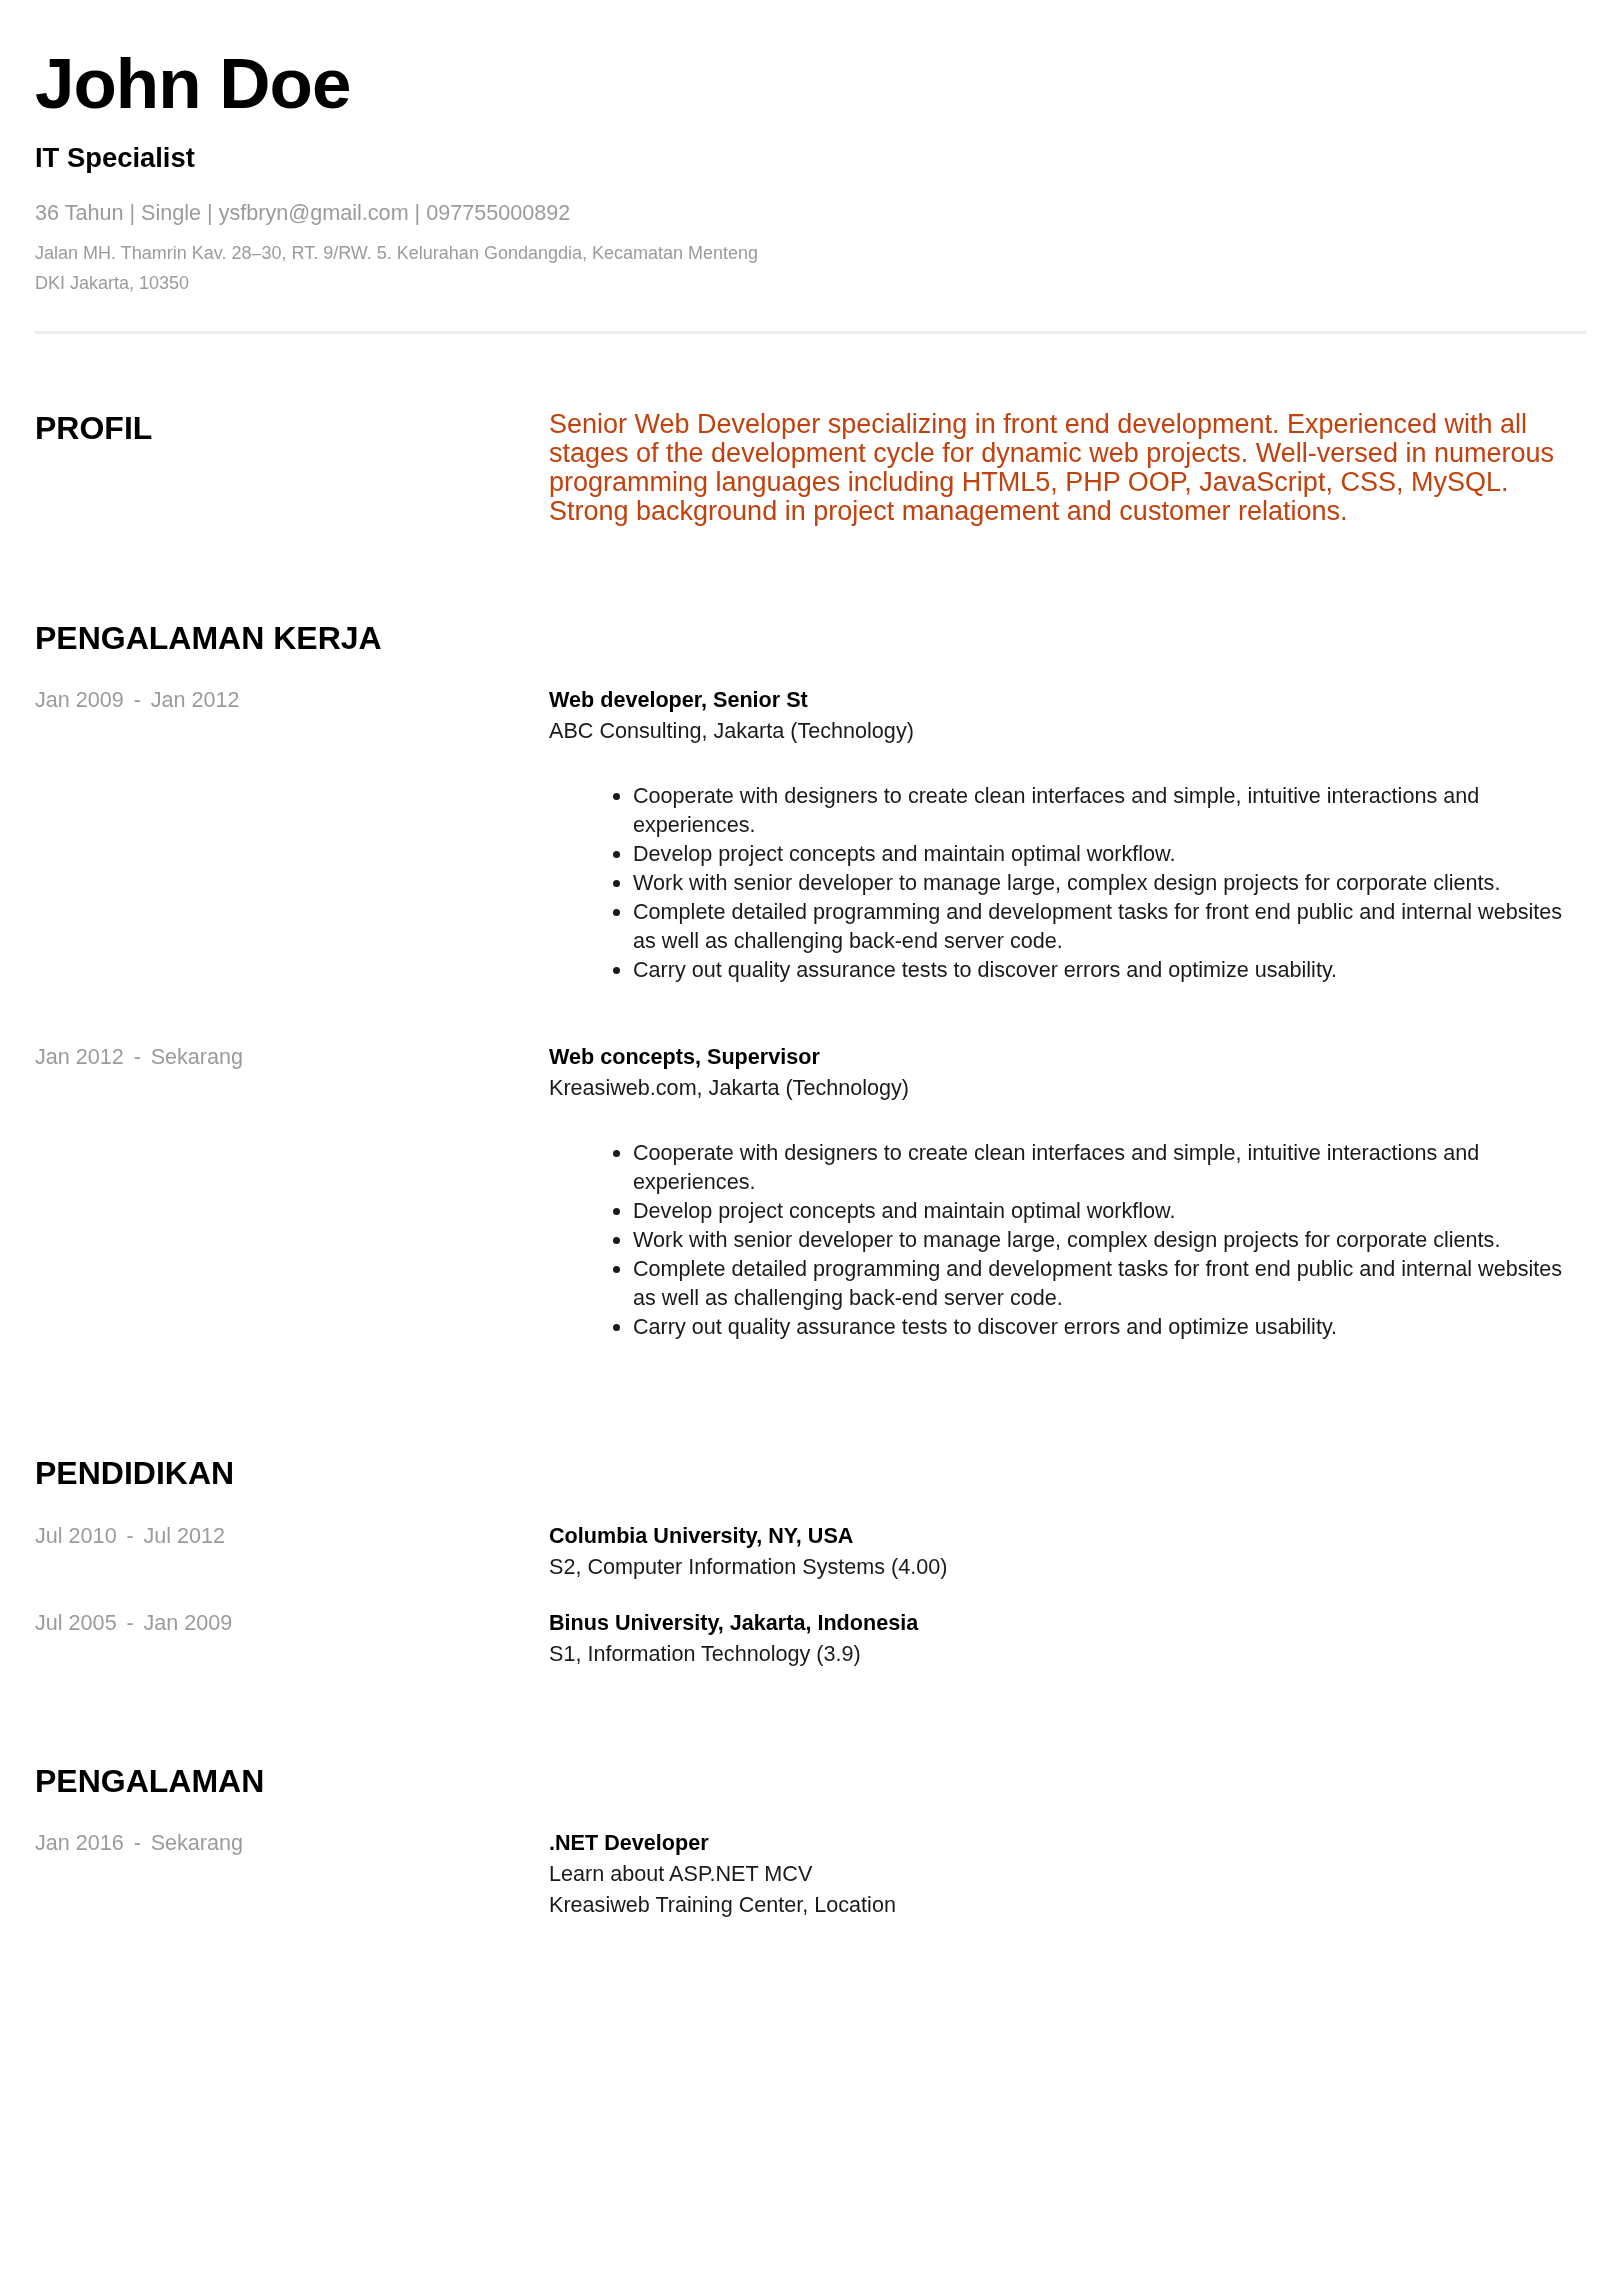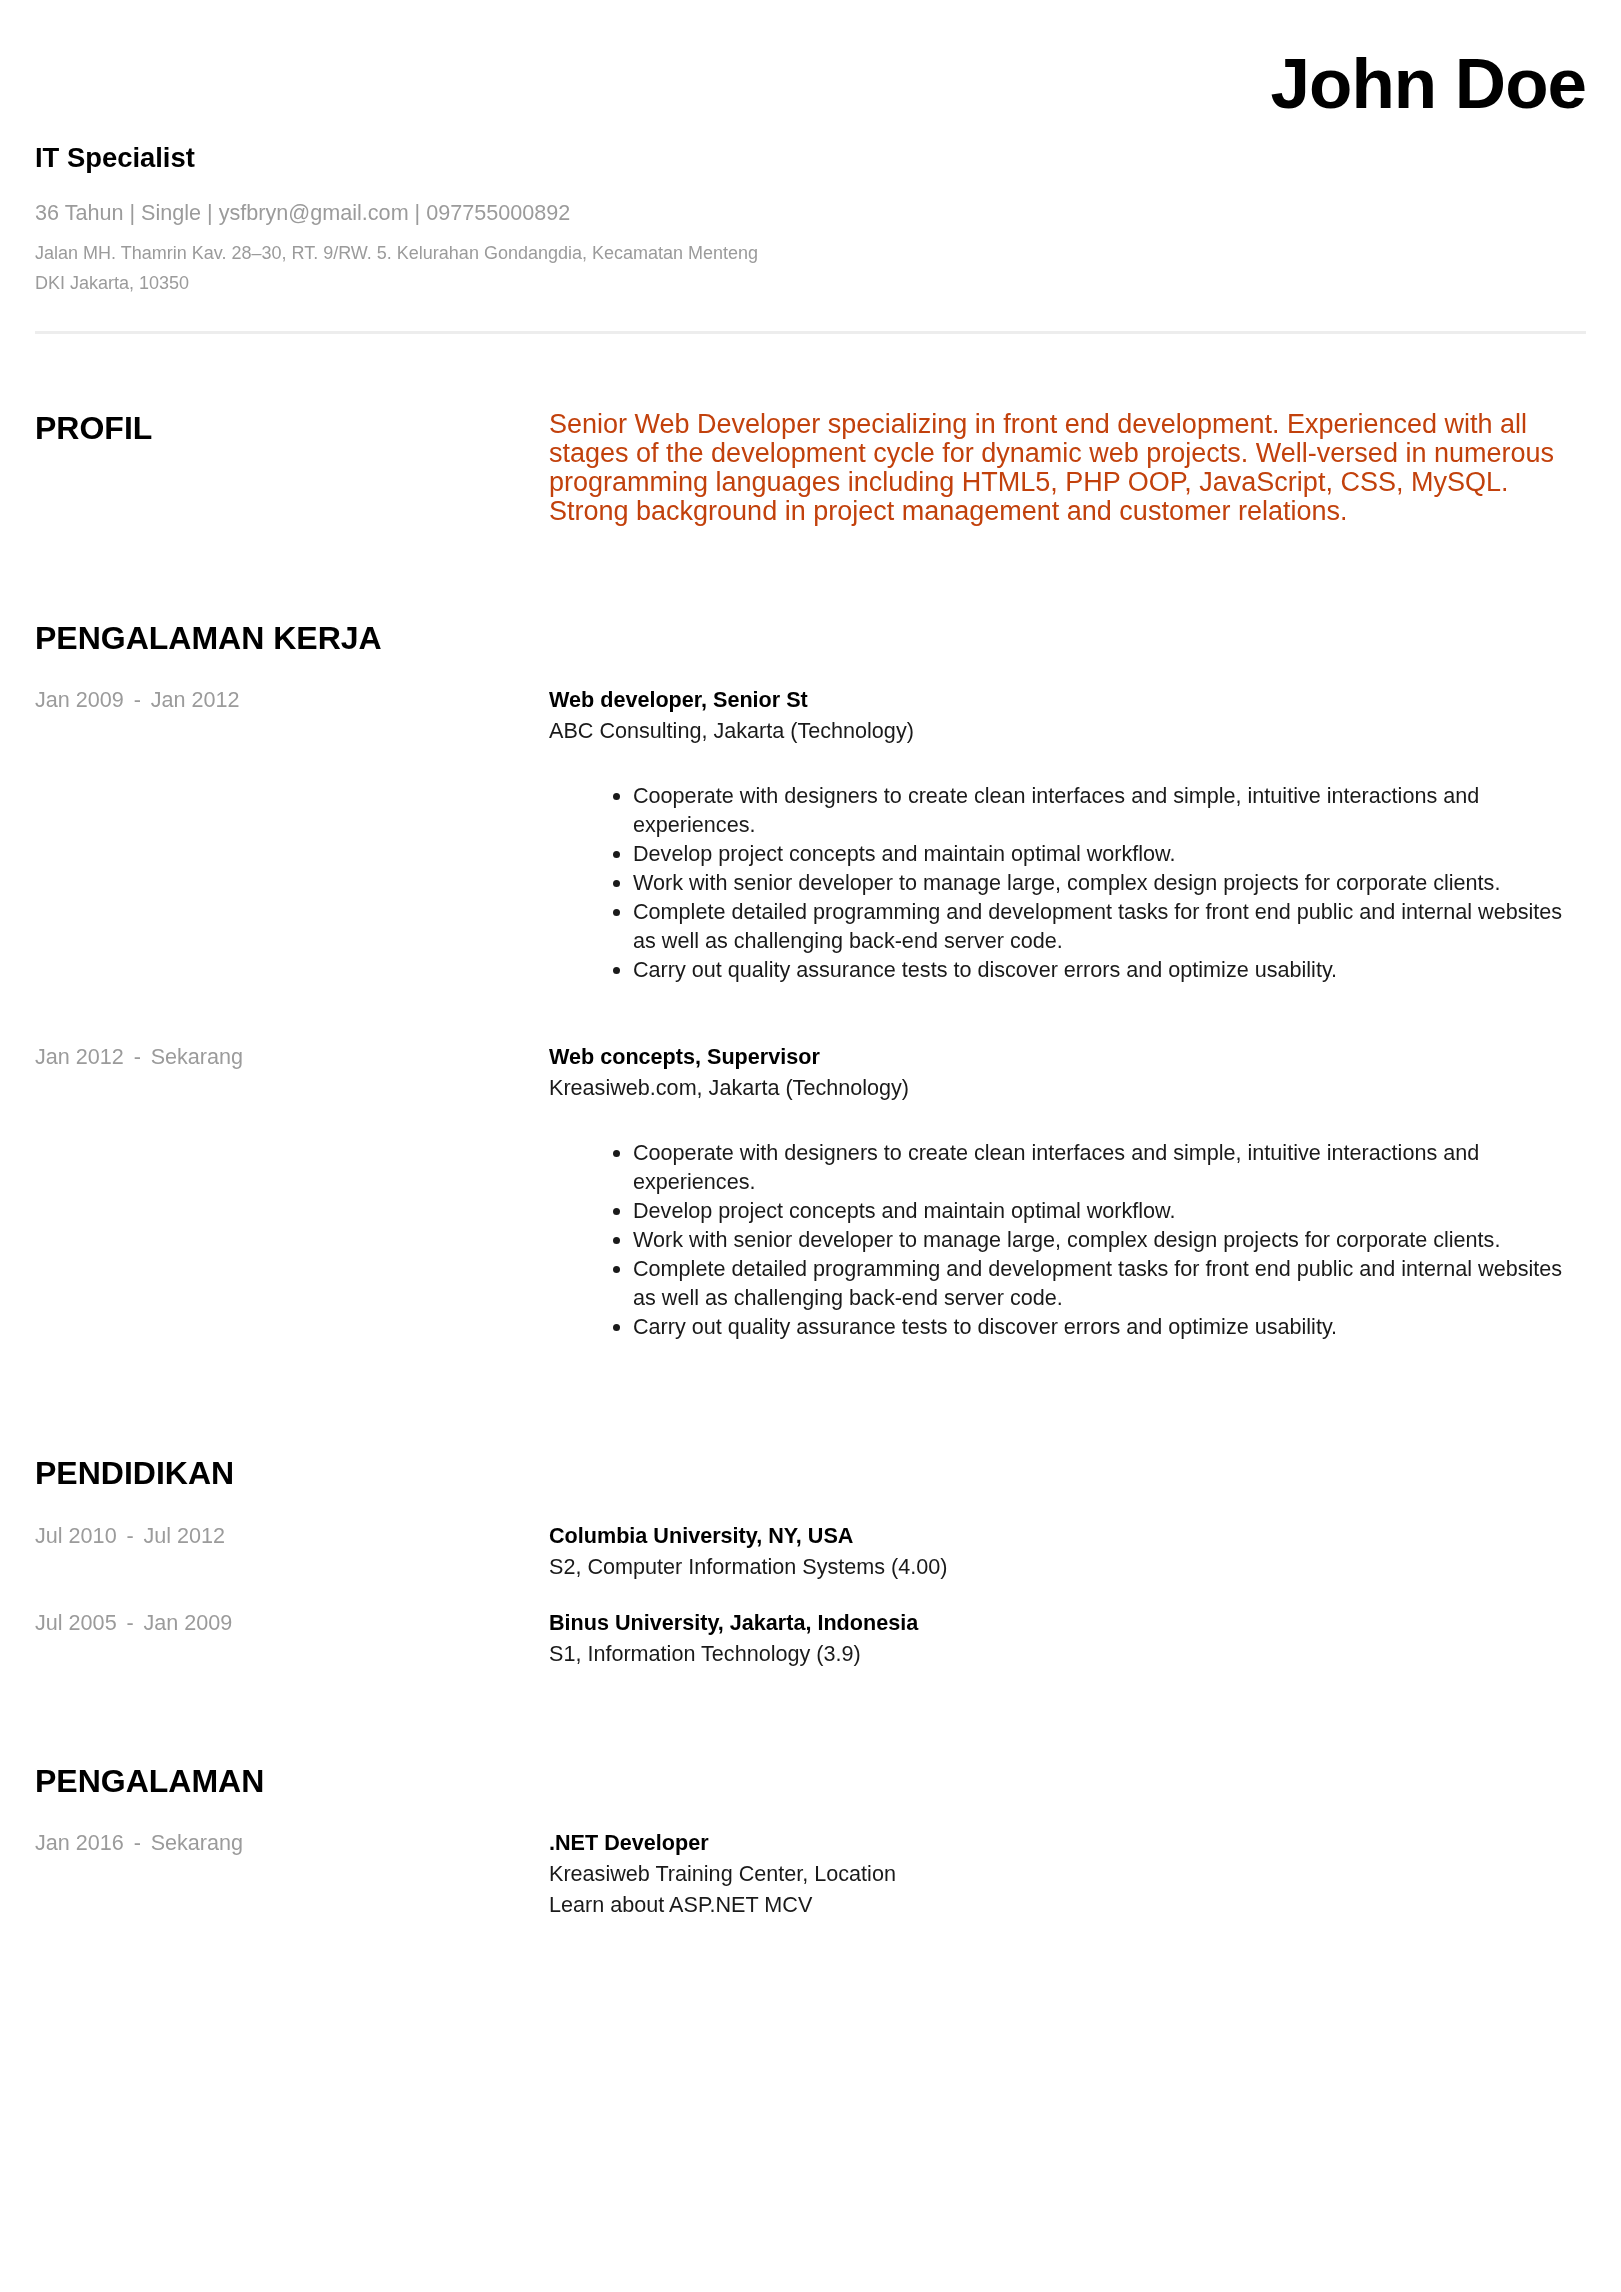--- a/index.html
+++ b/index.html
@@ -14,21 +14,20 @@
   }
 
   
   .name {
     font-size: 71px;
     font-weight: bold;
     color: #000000;
     margin: 0;
     line-height: 1.1;
     letter-spacing: -1px;
-    text-align: right;
   }
   .job-title {
     font-size: 27.4px;
     font-weight: bold;
     color: #000000;
     margin: 19.6px 0 0 0;
     line-height: 1.1;
   }
   .muted { color: #9b9b9b; }
   .contact-line {
@@ -206,22 +205,22 @@
     <h3 class="section-heading">PENGALAMAN</h3>
 
     <div class="section-body">
 
       <div class="row">
         <div class="col-left">
           <span class="date-range"><span>Jan 2016</span><span class="date-sep">-</span><span>Sekarang</span></span>
         </div>
         <div class="col-right">
           <p class="item-title">.NET Developer</p>
+          <p class="item-sub">Learn about ASP.NET MCV</p>
           <p class="item-sub">Kreasiweb Training Center, Location</p>
-          <p class="item-sub">Learn about ASP.NET MCV</p>
         </div>
       </div>
 
     </div>
   </section>
 
 </div>
 
 
 </body></html>

